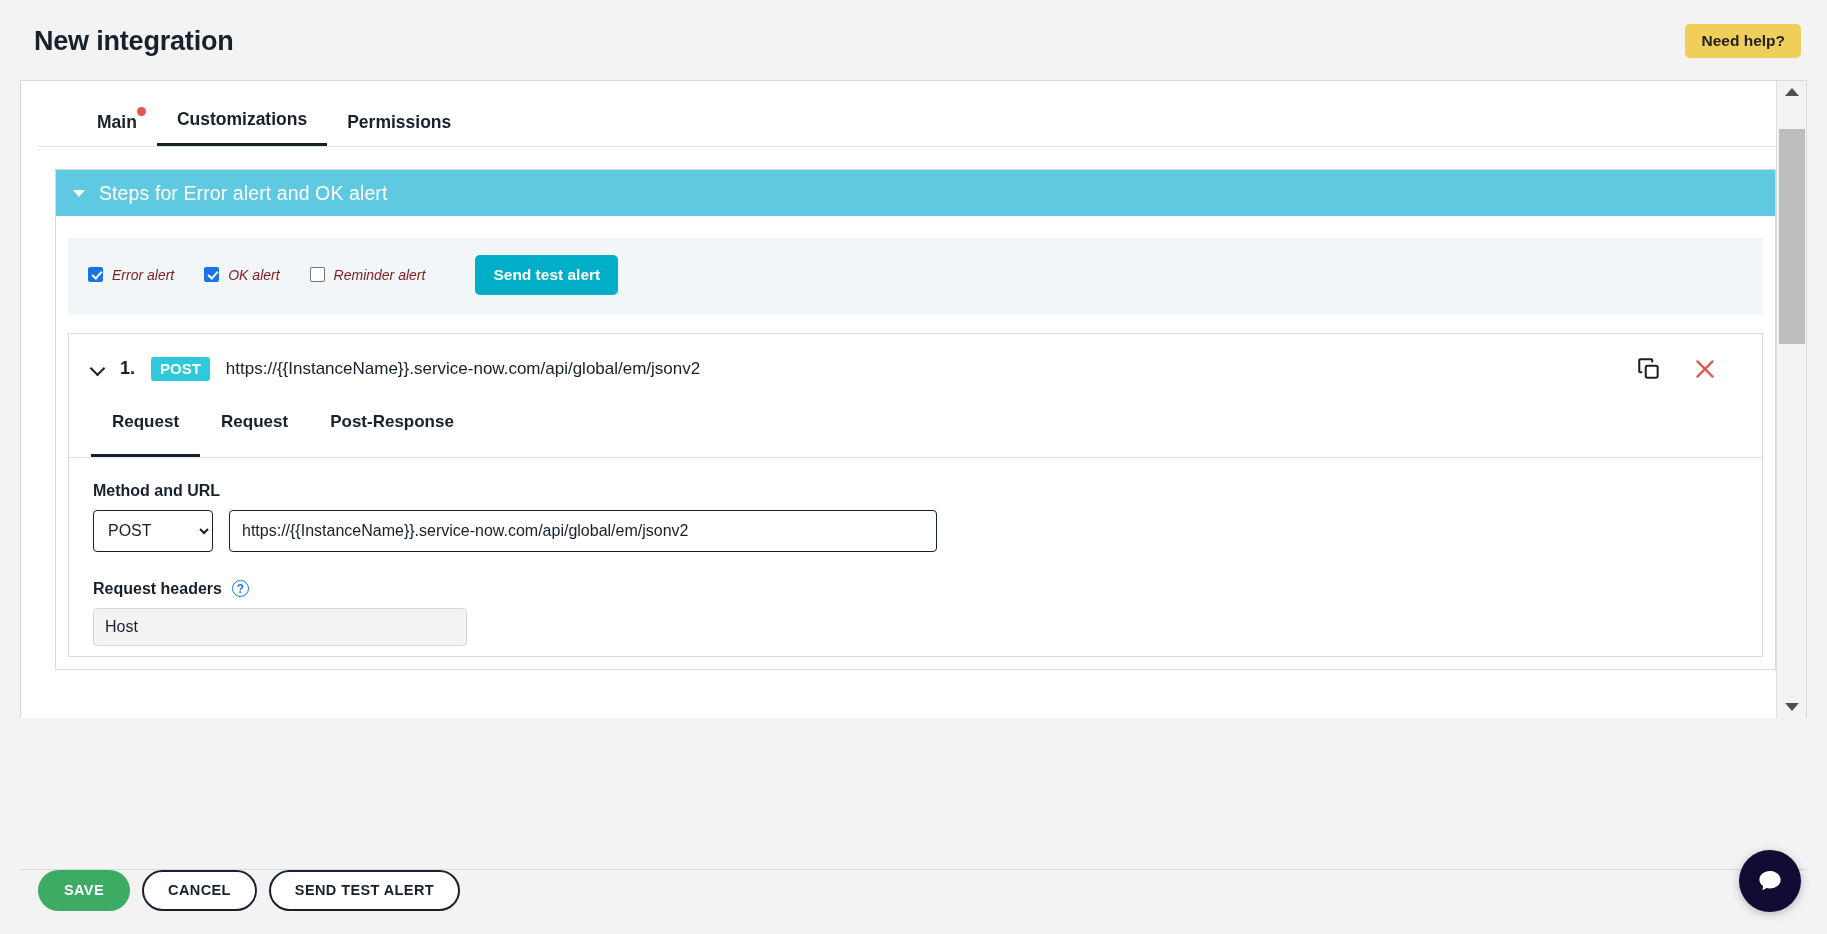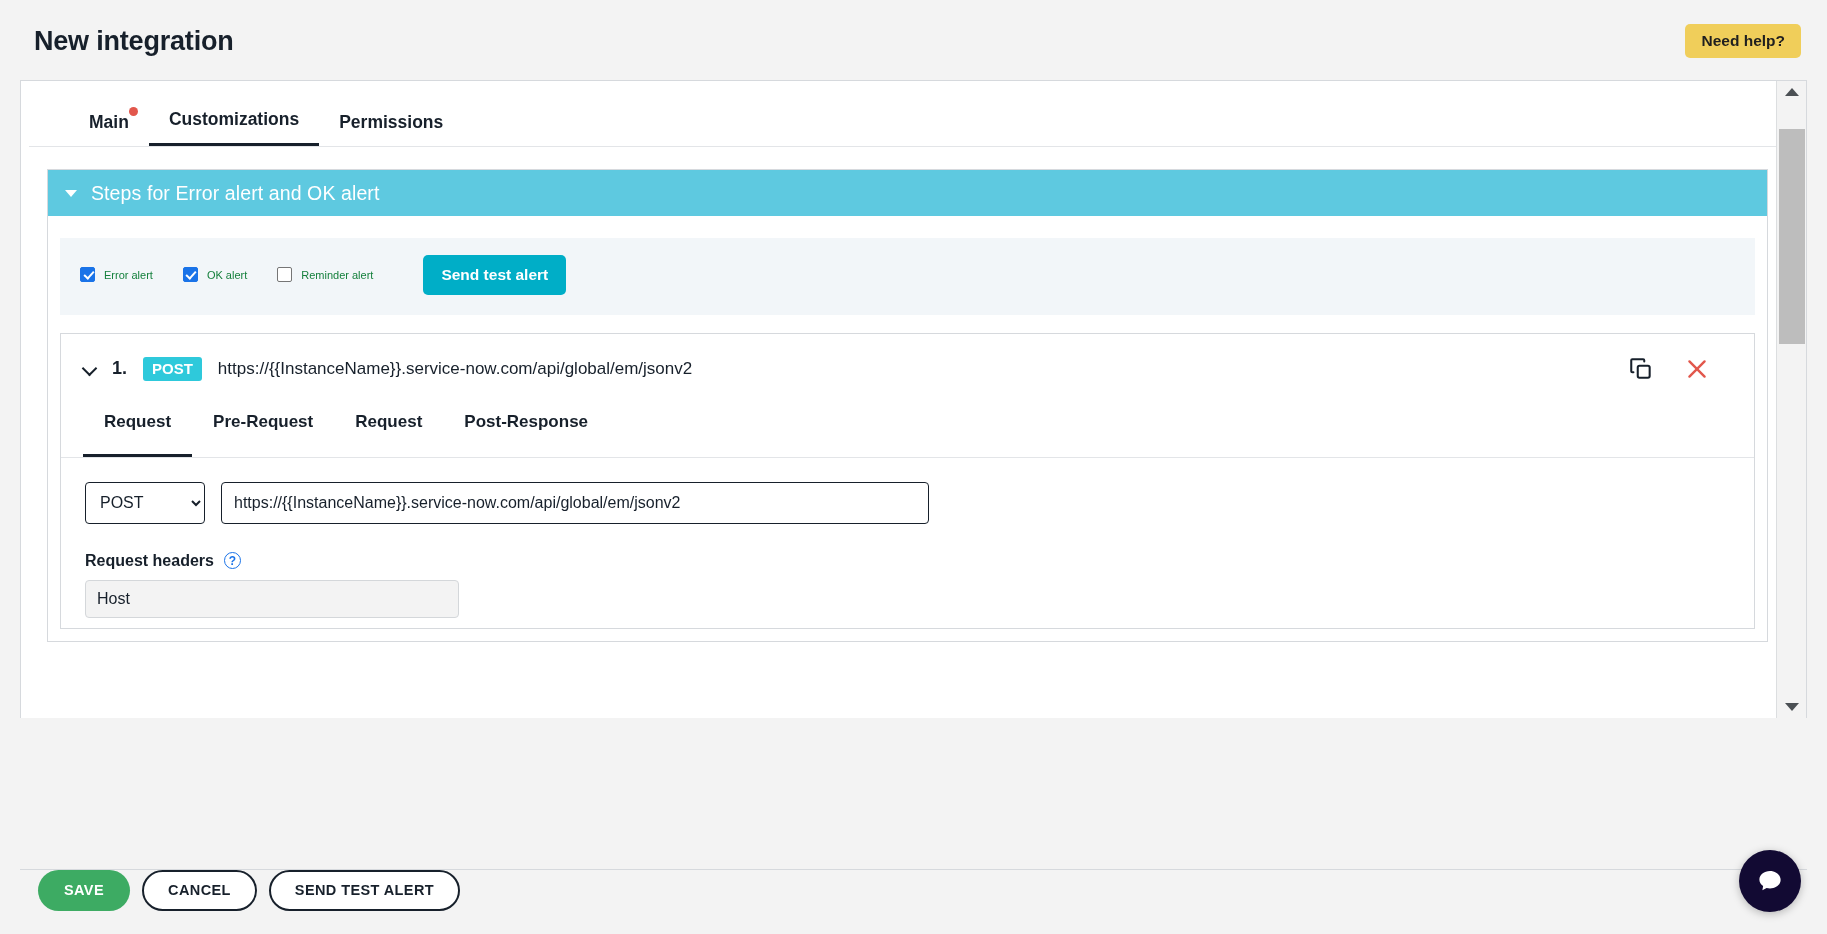--- a/index.html
+++ b/index.html
@@ -49,21 +49,21 @@
     width: 1787px;
     height: 638px;
     background: #ffffff;
     border: 1px solid #d6d9dd;
     border-bottom: none;
     overflow: hidden;
   }
 
   .card-scroll-area {
     position: absolute;
-    left: 8px; top: 0;
+    left: 16px; top: 0;
     width: 1757px;
     height: 100%;
     overflow: hidden;
   }
 
   
   .top-tabs {
     display: flex;
     align-items: flex-end;
     gap: 0px;
@@ -154,21 +154,21 @@
   }
   .cb-box.checked::after {
     content: "";
     position: absolute;
     left: 4.5px; top: 1px;
     width: 4px; height: 8px;
     border: solid #fff;
     border-width: 0 2px 2px 0;
     transform: rotate(42deg);
   }
-  .cb-label { font-size: 11px; color: #15803d; }
+  .cb-label { font-size: 14px; color: #7f1d1d; font-style: italic; }
   .send-test-alert-btn {
     background: #00aec7;
     color: #ffffff;
     border: none;
     border-radius: 5px;
     font-family: "Liberation Sans", sans-serif;
     font-size: 15.5px;
     font-weight: bold;
     padding: 12px 18px;
     cursor: pointer;
@@ -458,26 +458,28 @@
               <svg width="26" height="26" viewBox="0 0 24 24" fill="none" stroke="#e2574c" stroke-width="2.2" stroke-linecap="round">
                 <line x1="5" y1="5" x2="19" y2="19"></line>
                 <line x1="19" y1="5" x2="5" y2="19"></line>
               </svg>
             </span>
           </span>
         </div>
 
         <div class="inner-tabs">
           <div class="inner-tab active">Request</div>
-          <div class="inner-tab">Pre-Request</div>
           <div class="inner-tab">Request</div>
           <div class="inner-tab">Post-Response</div>
         </div>
 
         <div class="form-body">
+          <div class="field-label">
+            <span>Method and URL</span>
+          </div>
           <div class="method-url-row">
             <select class="method-select">
               <option>POST</option>
             </select>
             <input class="url-input" type="text" value="https://{{InstanceName}}.service-now.com/api/global/em/jsonv2" style="">
           </div>
 
           <div class="field-label">
             <span>Request headers</span>
             <span class="help-icon">?</span>

